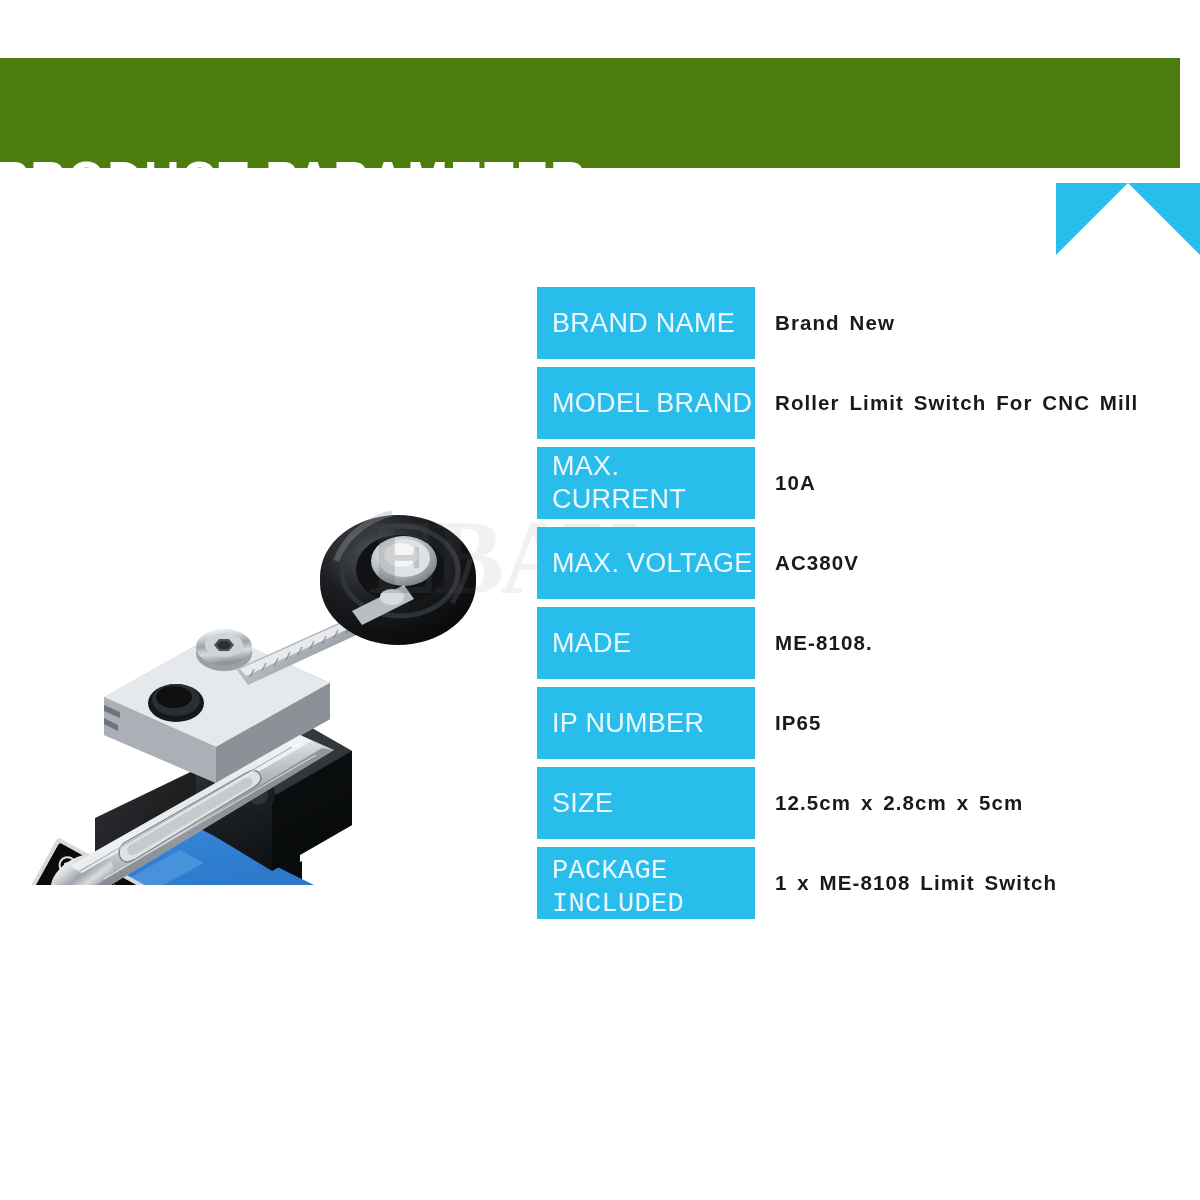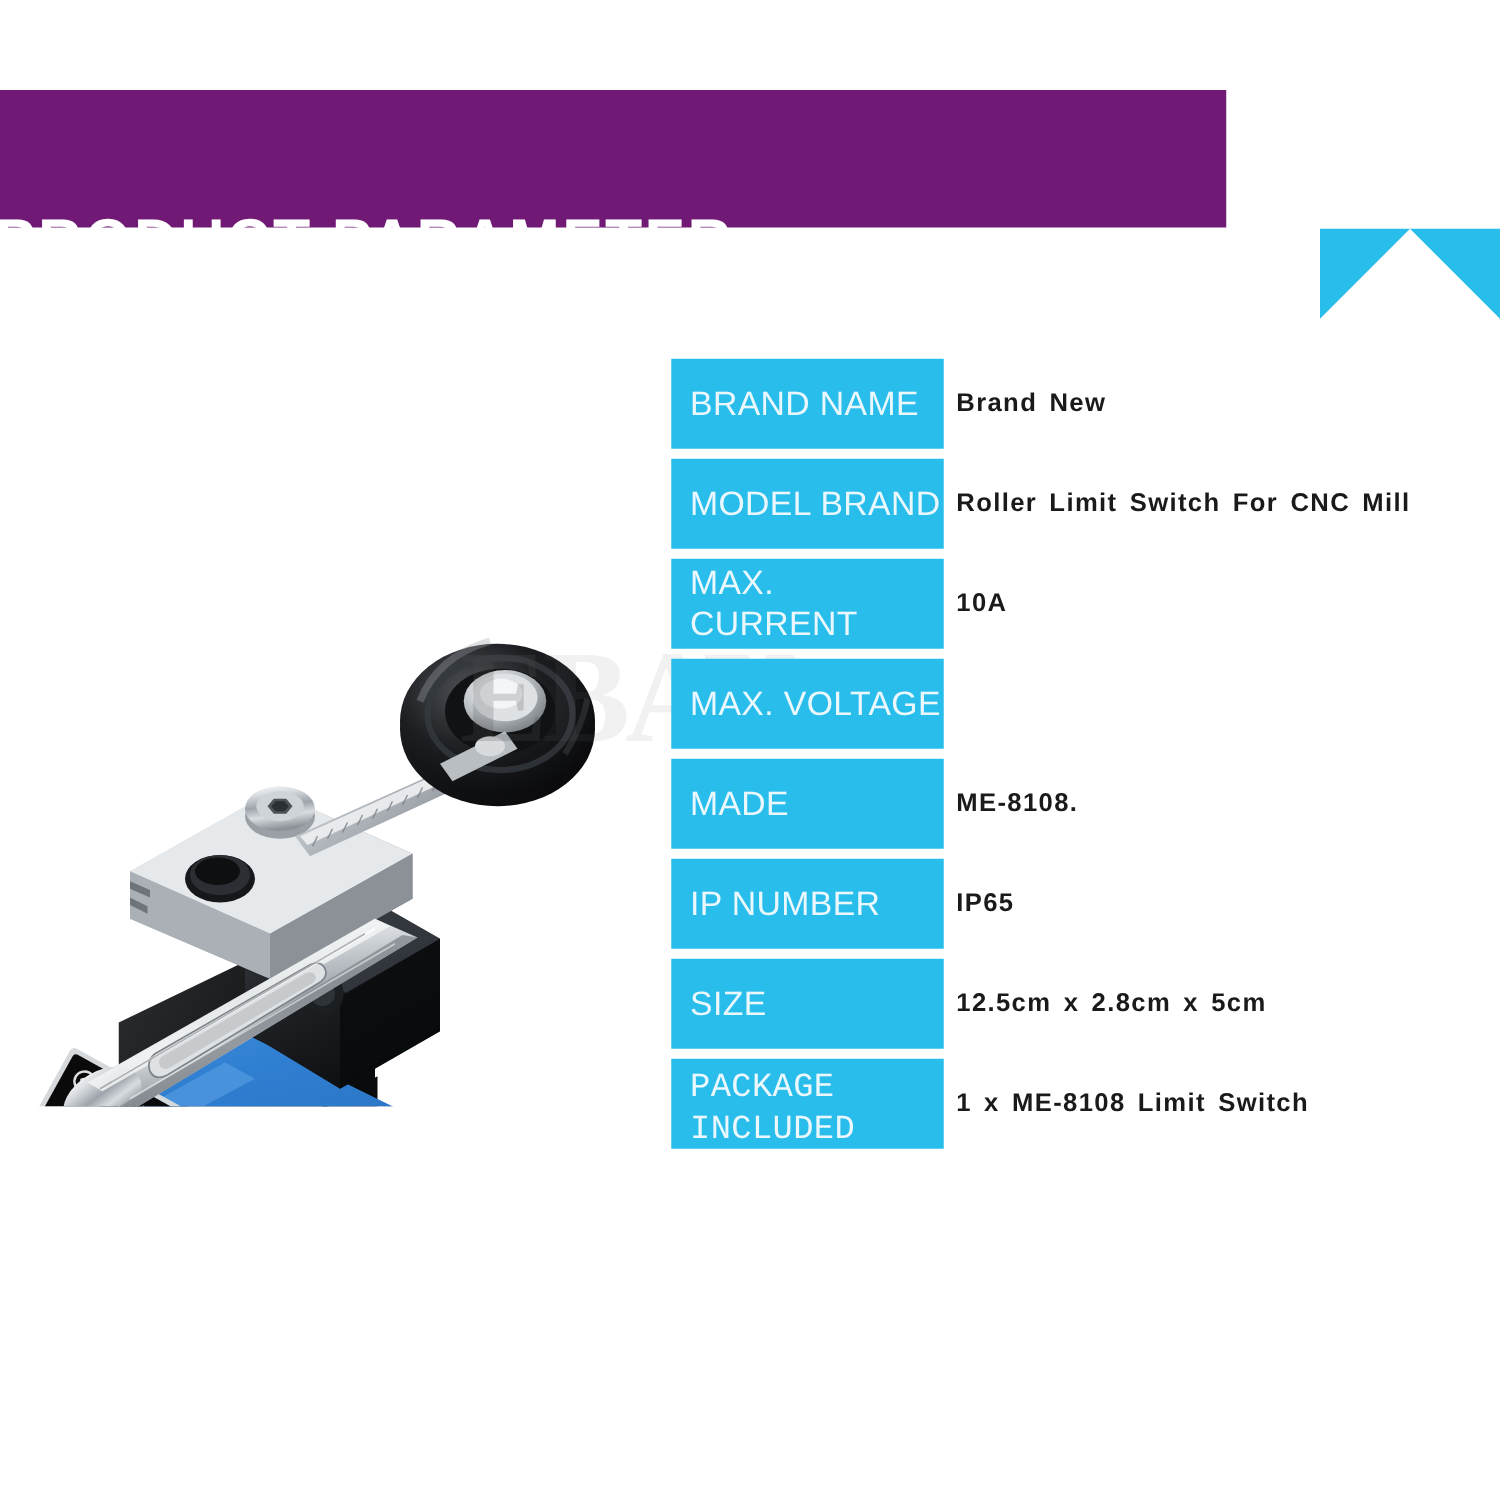--- a/index.html
+++ b/index.html
@@ -7,23 +7,23 @@
   body {
     background:#ffffff;
     font-family:"Liberation Sans", sans-serif;
     position:relative;
     overflow:hidden;
   }
 
   
   #header-banner{
     position:absolute;
-    left:0; top:72px;
-    width:981px; height:110px;
-    background:#701a75;
+    left:0; top:58px;
+    width:1180px; height:110px;
+    background:#4d7c0f;
   }
   #banner-title{
     position:absolute;
     left:-4px; top:96px;
     width:760px;
     font-size:53px;
     font-weight:bold;
     color:#ffffff;
     letter-spacing:2px;
     line-height:1;
@@ -84,21 +84,21 @@
     letter-spacing:0.3px;
     padding-left:15px;
     display:flex;
     flex-direction:column;
     justify-content:center;
     line-height:1.22;
   }
   .spec-label.two-line{ padding-top:10px;font-family:Liberation Mono, monospace; }
   .spec-value{
     position:absolute;
-    left:228px; top:0;
+    left:238px; top:0;
     height:72px;
     display:flex;
     align-items:center;
     font-size:20.5px;
     color:#1a1a1a;
     font-weight:bold;
     letter-spacing:1.1px;
     white-space:nowrap;
     word-spacing:3px;
   }
@@ -366,20 +366,21 @@
     <div class="spec-label">
       <span>MAX. CURRENT</span>
     </div>
     <div class="spec-value">10A</div>
   </div>
 
   <div class="spec-row">
     <div class="spec-label">
       <span>MAX. VOLTAGE</span>
     </div>
+    <div class="spec-value">AC380V</div>
   </div>
 
   <div class="spec-row">
     <div class="spec-label">
       <span>MADE</span>
     </div>
     <div class="spec-value">ME-8108.</div>
   </div>
 
   <div class="spec-row">

